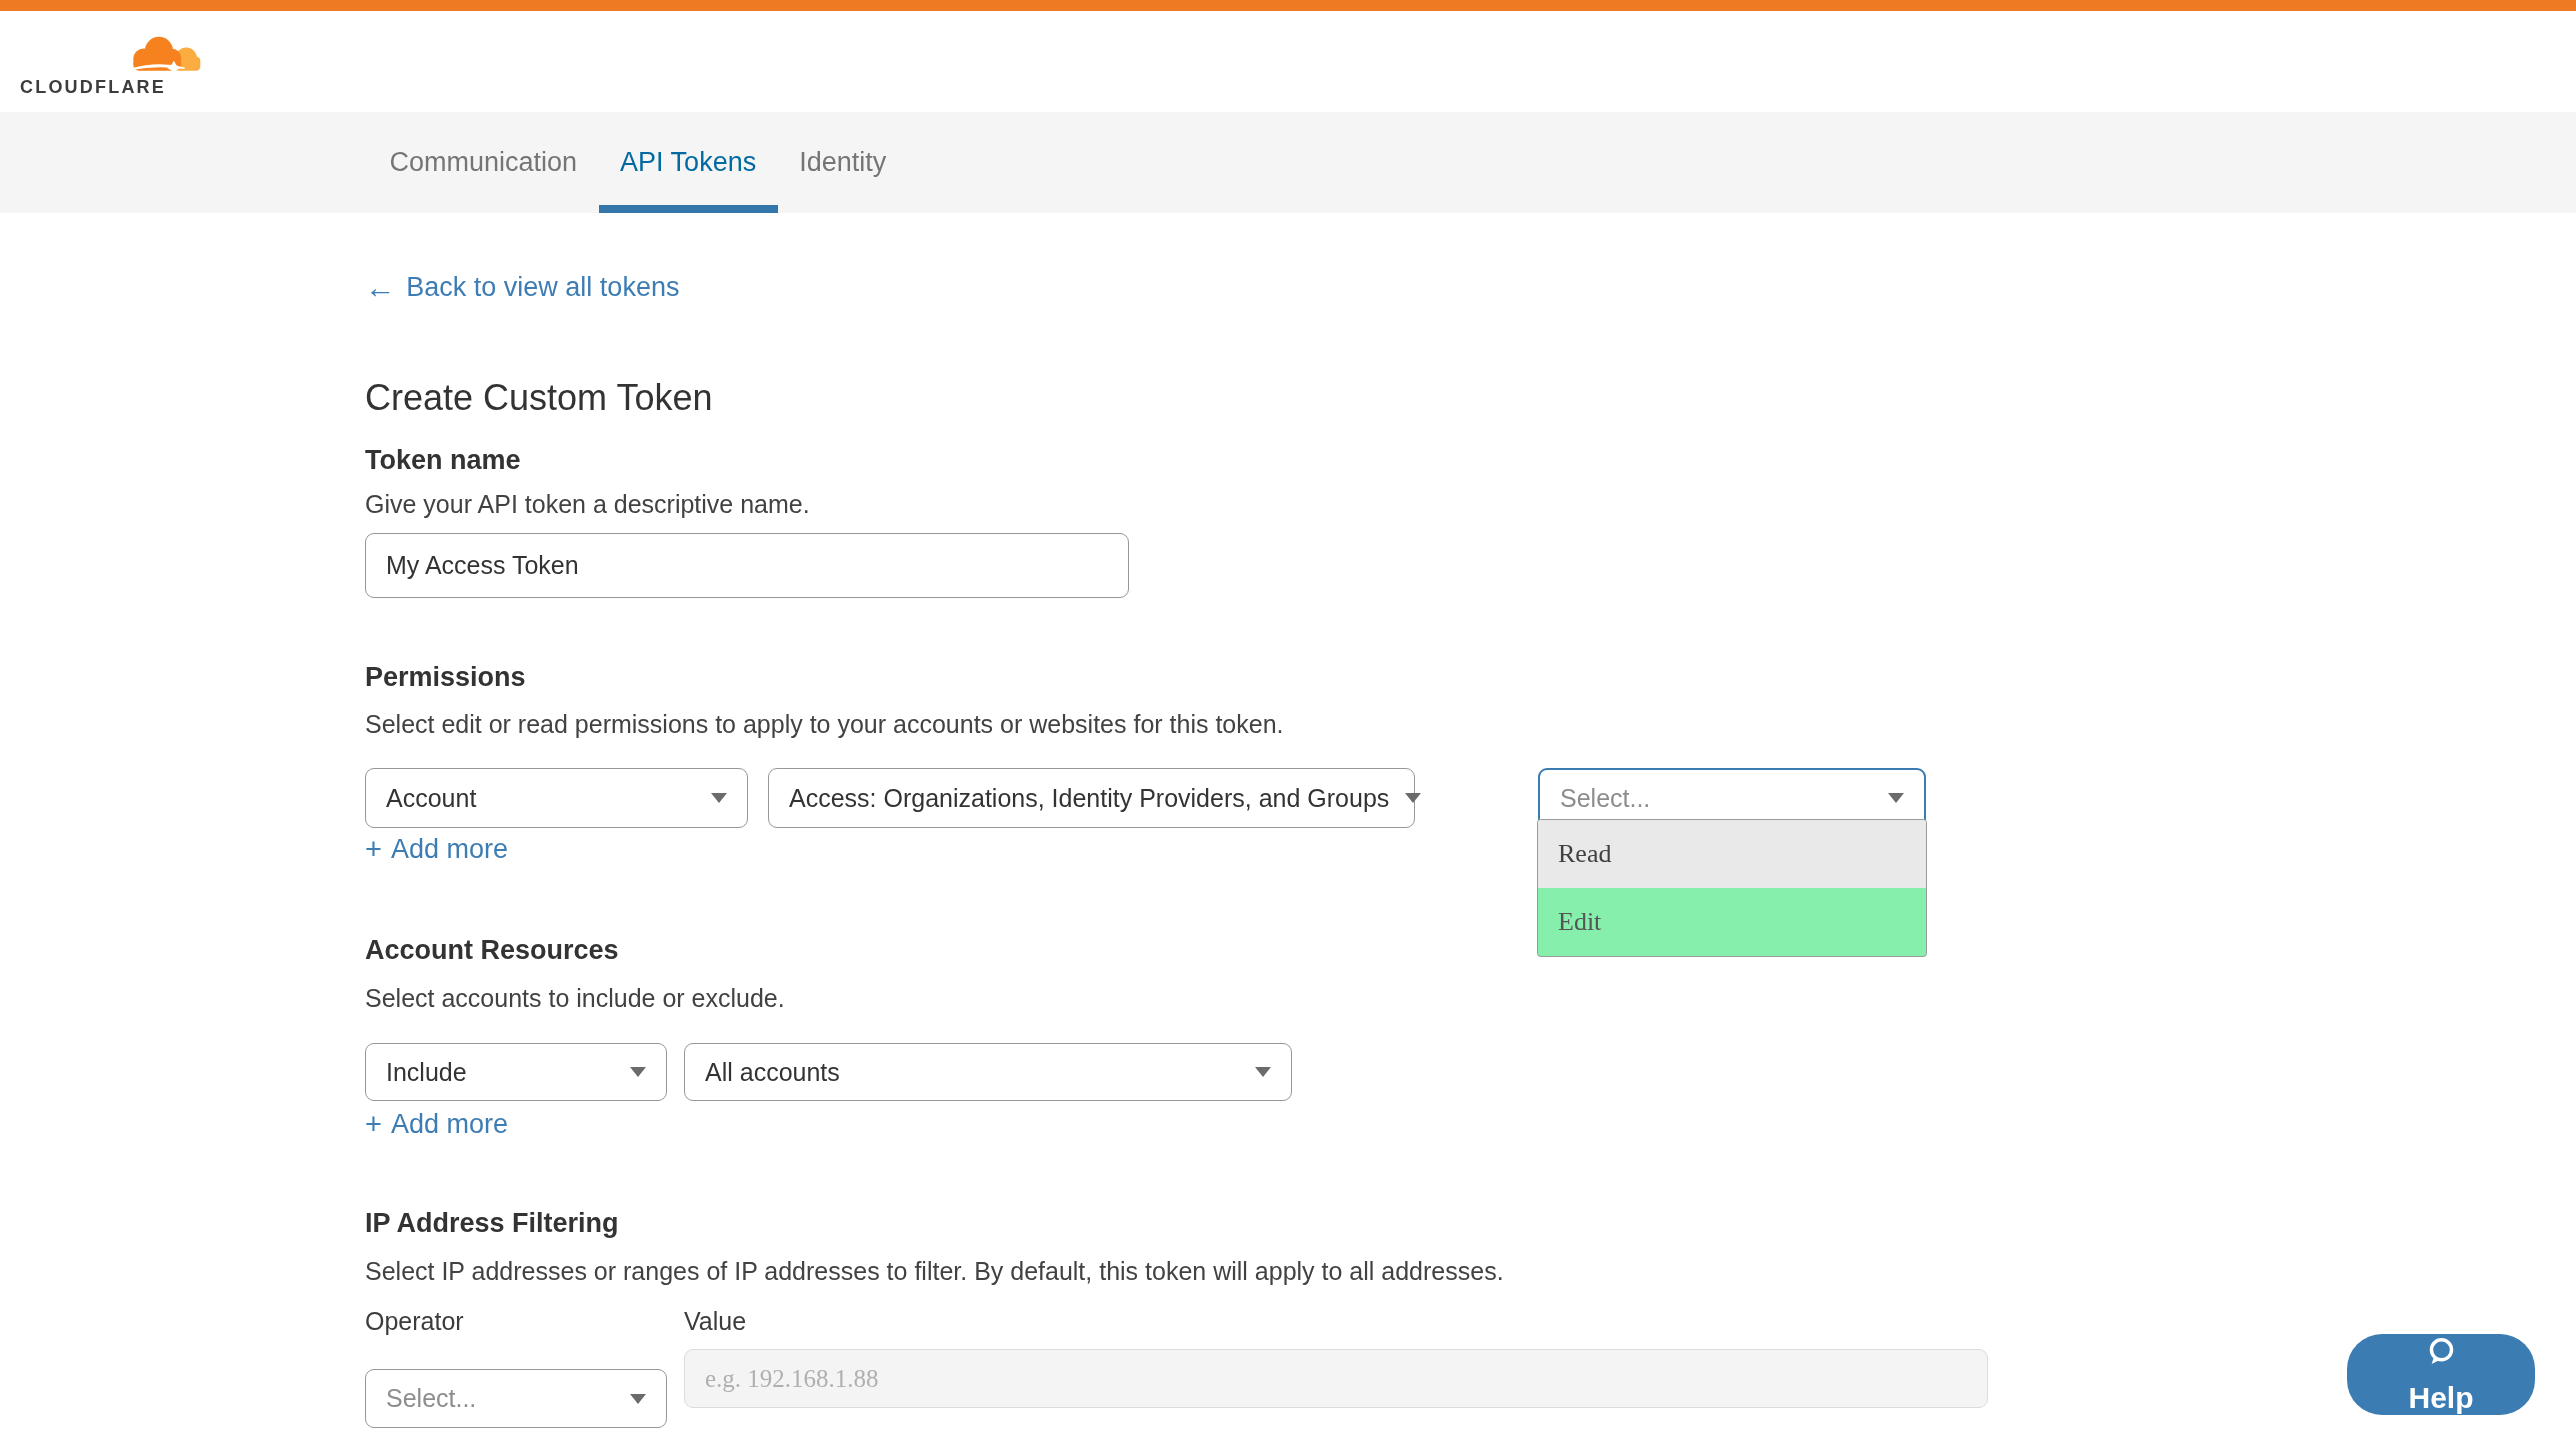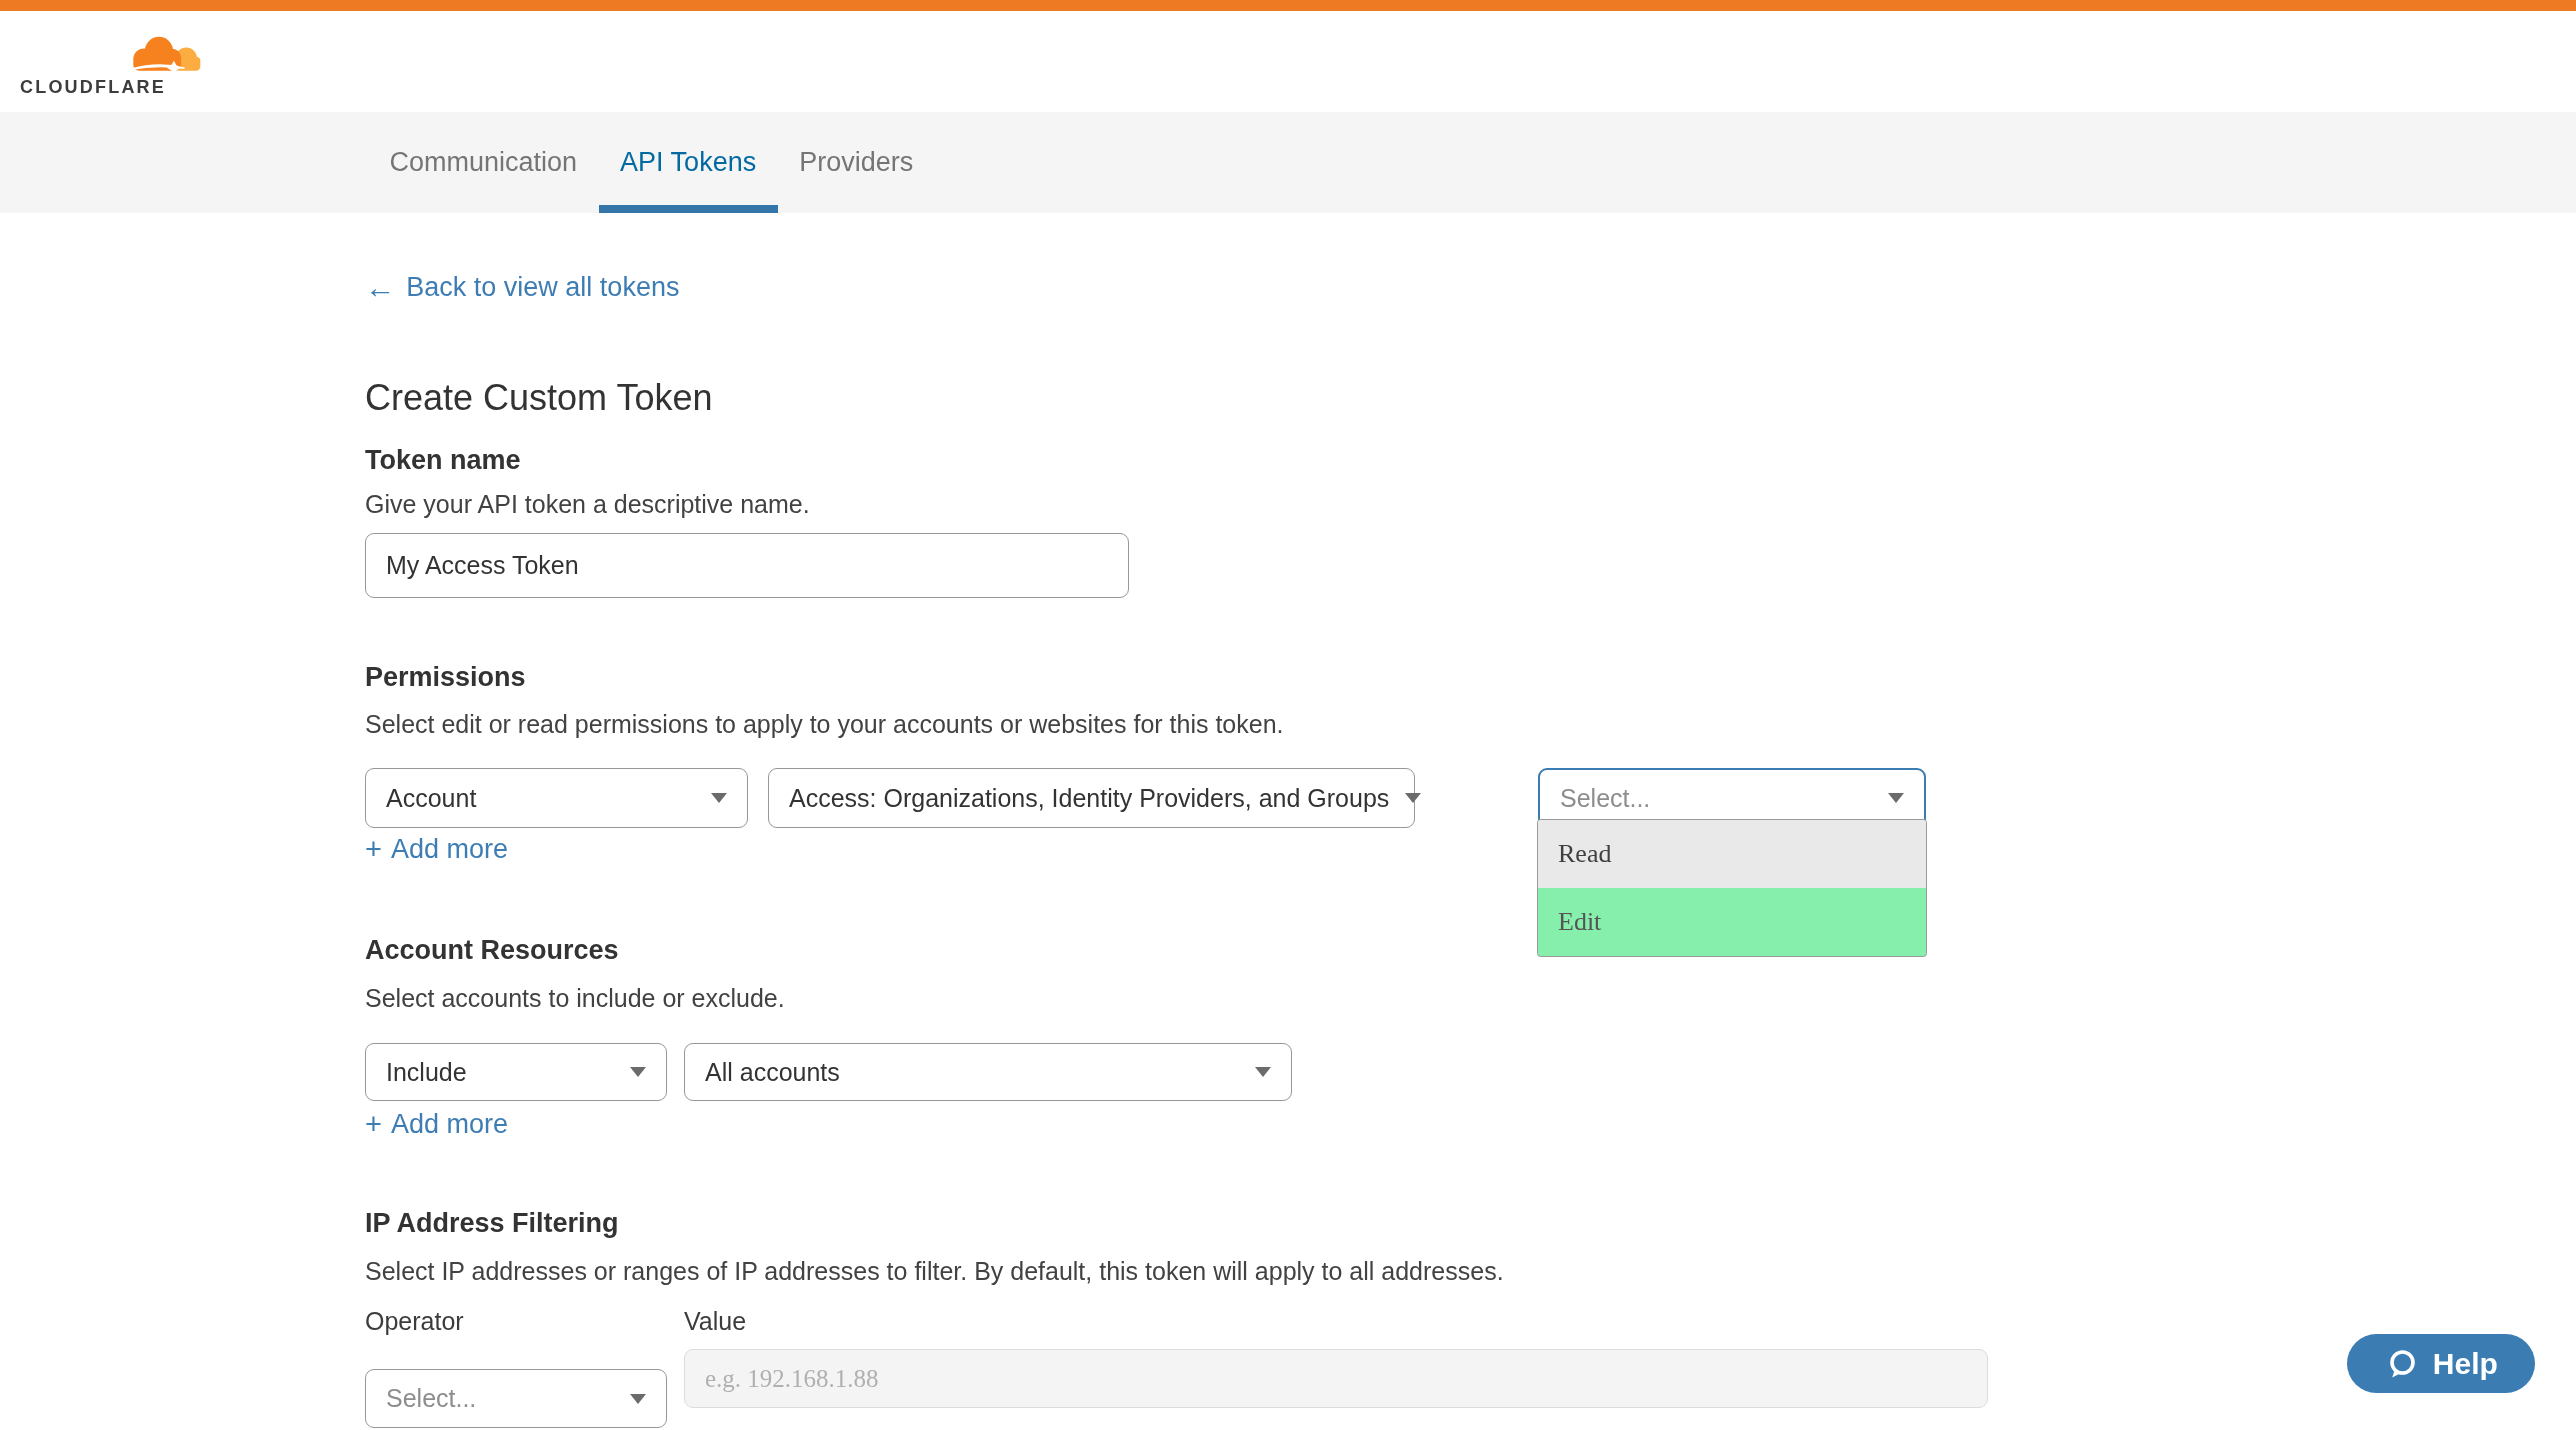--- a/index.html
+++ b/index.html
@@ -90,24 +90,24 @@
   .addmore {
     position: absolute; left: 365px; font-size: 27px; color: #3e7db3; cursor: pointer; text-decoration: none;
     display: flex; align-items: center; gap: 9px;
   }
   .addmore .plus { font-size: 29px; line-height: 1; }
 
   .field-label { position: absolute; font-size: 25px; color: #3c3c3c; }
 
   
   .help-btn {
-    position: absolute; left: 2347px; top: 1334px; width: 188px; height: 59px; border-radius: 35px;
+    position: absolute; left: 2347px; top: 1334px; width: 188px; height: 81px; border-radius: 35px;
     background: #3b7cb3; border: none; cursor: pointer;
     display: flex; align-items: center; justify-content: center; gap: 12.6px;
-    color: #fff; font-family: inherit; font-size: 30px; font-weight: 700;
+    color: #fff; font-family: inherit; font-size: 30px; font-weight: 700; flex-direction: column;
   }
 </style>
 </head>
 <body>
 
 <div class="topbar"></div>
 
 <header class="header">
   <a class="logo">
     <svg class="logo-cloud" viewBox="0 0 103 58">
@@ -125,21 +125,21 @@
       <path d="M64 36 l3.2 5.4 5.4 3 -5.4 3 -3.2 5.4 -3.2 -5.4 -5.4 -3 5.4 -3 z" fill="#ffffff"></path>
     </svg>
     <div class="logo-text">CLOUDFLARE</div>
   </a>
 </header>
 
 <nav class="tabstrip">
   <div class="tabs">
     <div class="tab">Communication</div>
     <div class="tab active">API Tokens</div>
-    <div class="tab">Providers</div>
+    <div class="tab">Identity</div>
   </div>
 </nav>
 
 <main>
 
   <a class="back">
     <span class="arrow">←</span>
     <span>Back to view all tokens</span>
   </a>
 

